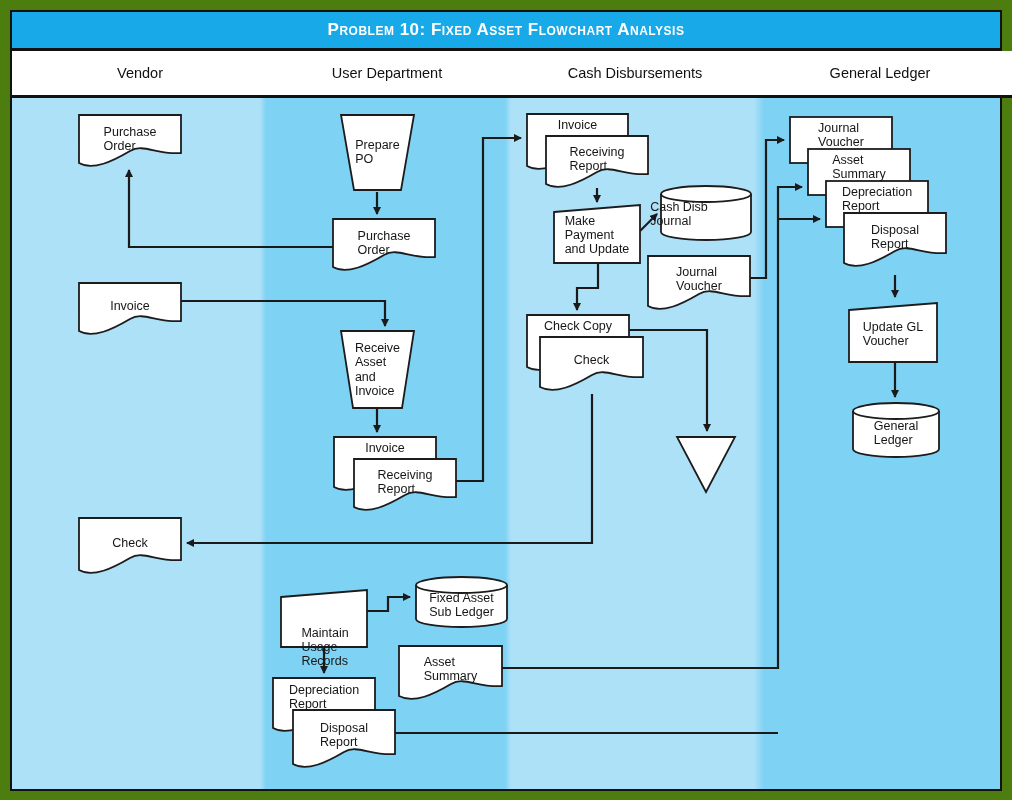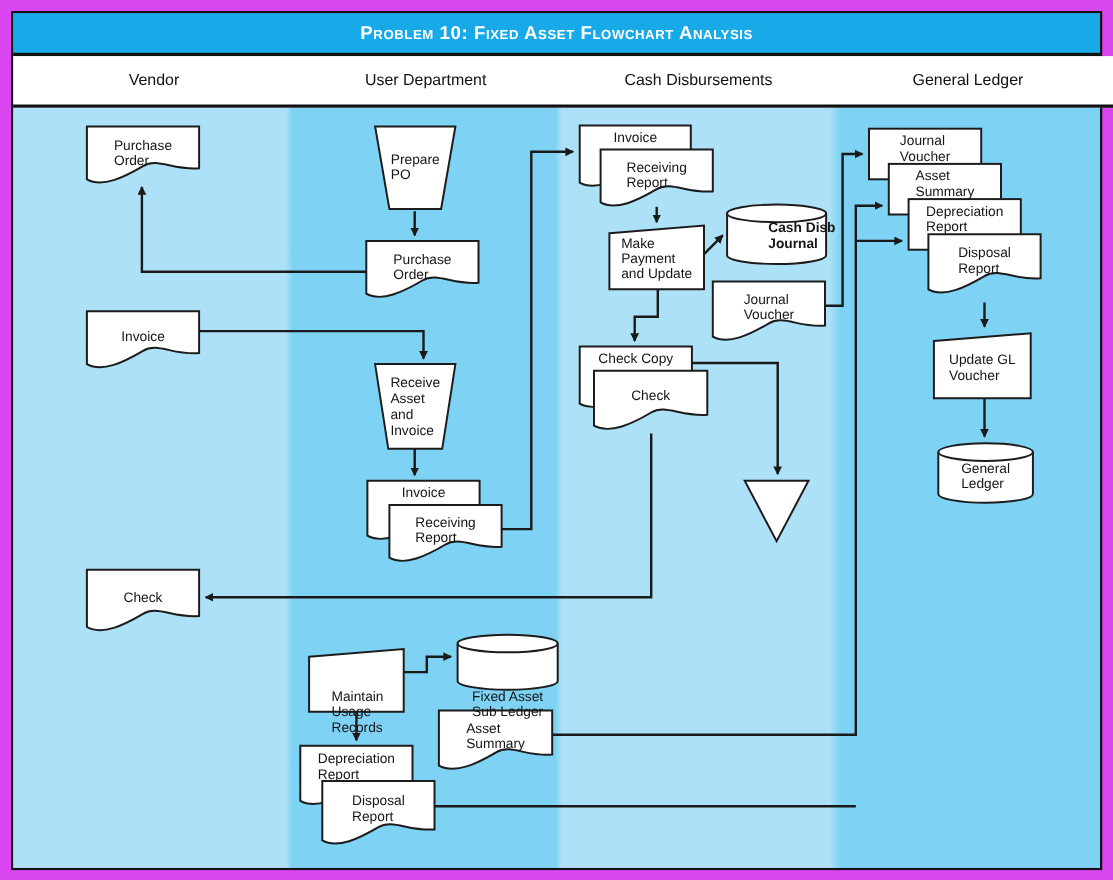--- a/index.html
+++ b/index.html
@@ -1,16 +1,16 @@
 <!DOCTYPE html>
 <html><head>
 <meta charset="utf-8">
 <style>
   html,body{margin:0;padding:0;background:#fff;}
-  #stage{position:relative;width:1012px;height:800px;background:#d946ef;
+  #stage{position:relative;width:1012px;height:800px;background:#4d7c0f;
          font-family:"Liberation Sans",sans-serif;overflow:hidden;}
   #frame{position:absolute;left:10px;top:10px;width:988px;height:777px;border:2px solid #111;}
   #title-bar{position:absolute;left:0;top:0;width:100%;height:36px;background:#18a9e8;
              border-bottom:3px solid #111;display:flex;align-items:center;justify-content:center;}
   #title-bar .t{color:#fff;font-weight:bold;font-size:17px;letter-spacing:.5px;
                 font-variant:small-caps;}
   #header-band{position:absolute;left:0;top:39px;width:100%;height:44px;background:#fff;
                border-bottom:3px solid #111;padding-left:12px;}
   .col-head{position:absolute;top:50%;transform:translate(-50%,-50%);font-size:14.5px;color:#111;}
   #flow-area{position:absolute;left:0;top:86px;width:100%;height:691px;
@@ -117,36 +117,36 @@
   <div class="lbl" style="left:341px;top:334px;width:73px;height:71px;">Receive
 Asset
 and
 Invoice</div>
   <div class="lbl top" style="left:334px;top:439px;width:102px;height:20px;">Invoice</div>
   <div class="lbl" style="left:354px;top:461px;width:102px;height:42px;">Receiving
 Report</div>
   <div class="lbl" style="left:281px;top:594px;width:88px;height:50px;margin-top:28px;">Maintain
 Usage
 Records</div>
-  <div class="lbl" style="left:416px;top:586px;width:91px;height:38px;margin-top:35px;">Fixed Asset
+  <div class="lbl" style="left:416px;top:586px;width:91px;height:38px;">Fixed Asset
 Sub Ledger</div>
   <div class="lbl" style="left:399px;top:648px;width:103px;height:42px;">Asset
 Summary</div>
   <div class="lbl top" style="left:273px;top:681px;width:102px;height:32px;">Depreciation
 Report</div>
   <div class="lbl" style="left:293px;top:713px;width:102px;height:44px;">Disposal
 Report</div>
 
   <div class="lbl top" style="left:527px;top:116px;width:101px;height:20px;">Invoice</div>
   <div class="lbl" style="left:546px;top:138px;width:102px;height:42px;">Receiving
 Report</div>
   <div class="lbl" style="left:554px;top:209px;width:86px;height:52px;">Make
 Payment
 and Update</div>
-  <div class="lbl" style="left:683px;top:195px;width:92px;height:38px;font-weight:bold;">Cash Disb
+  <div class="lbl" style="left:633px;top:195px;width:92px;height:38px;">Cash Disb
 Journal</div>
   <div class="lbl" style="left:648px;top:258px;width:102px;height:42px;">Journal
 Voucher</div>
   <div class="lbl top" style="left:527px;top:317px;width:102px;height:20px;">Check Copy</div>
   <div class="lbl" style="left:540px;top:339px;width:103px;height:42px;">Check</div>
 
   <div class="lbl top" style="left:790px;top:119px;width:102px;height:32px;">Journal
 Voucher</div>
   <div class="lbl top" style="left:808px;top:151px;width:102px;height:32px;">Asset
 Summary</div>

